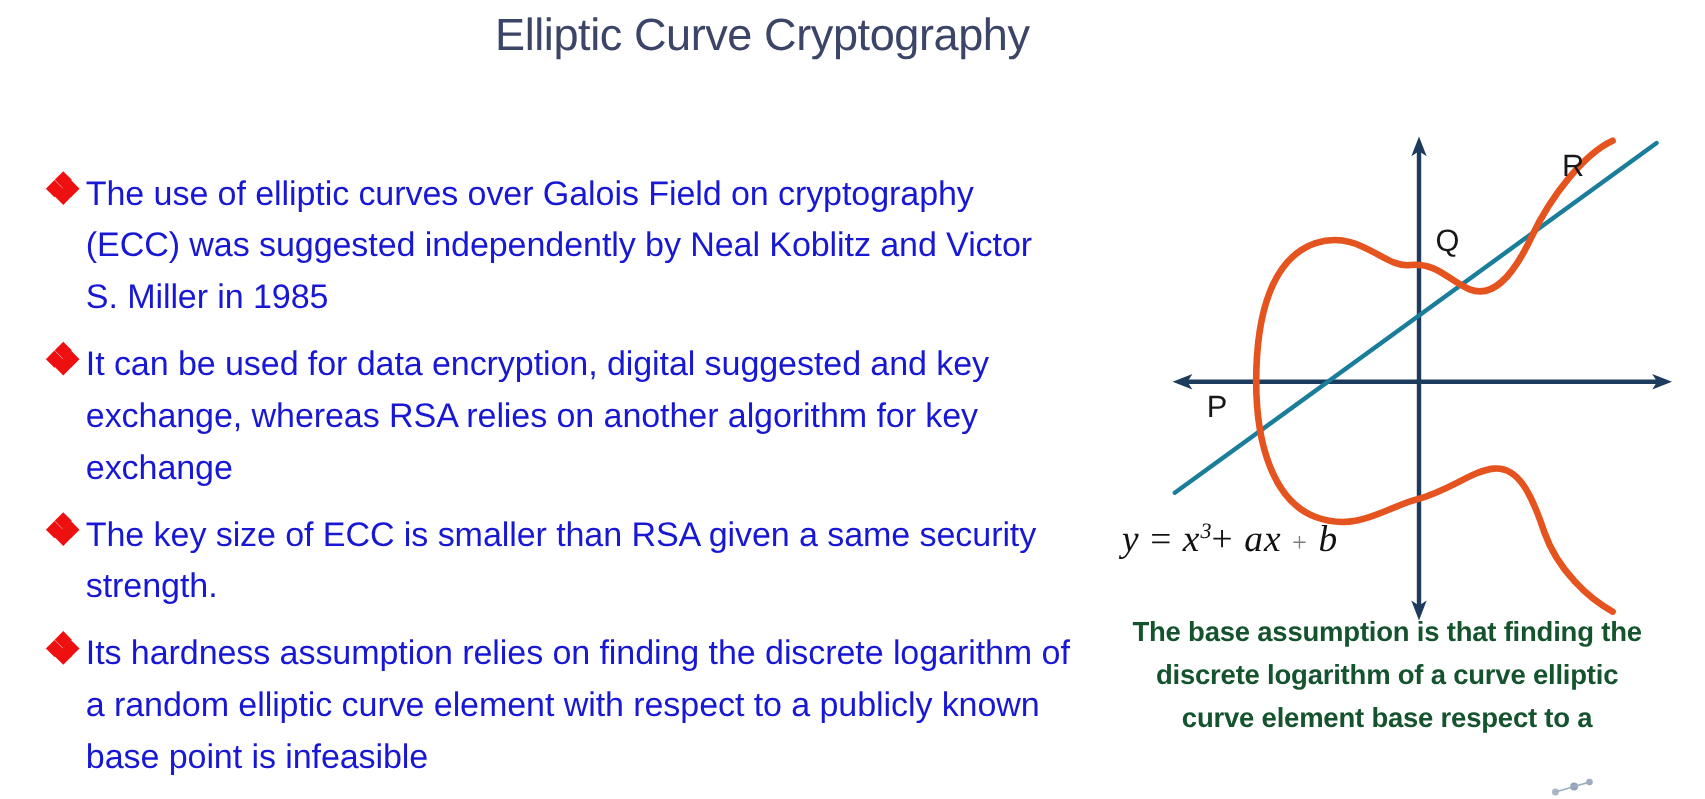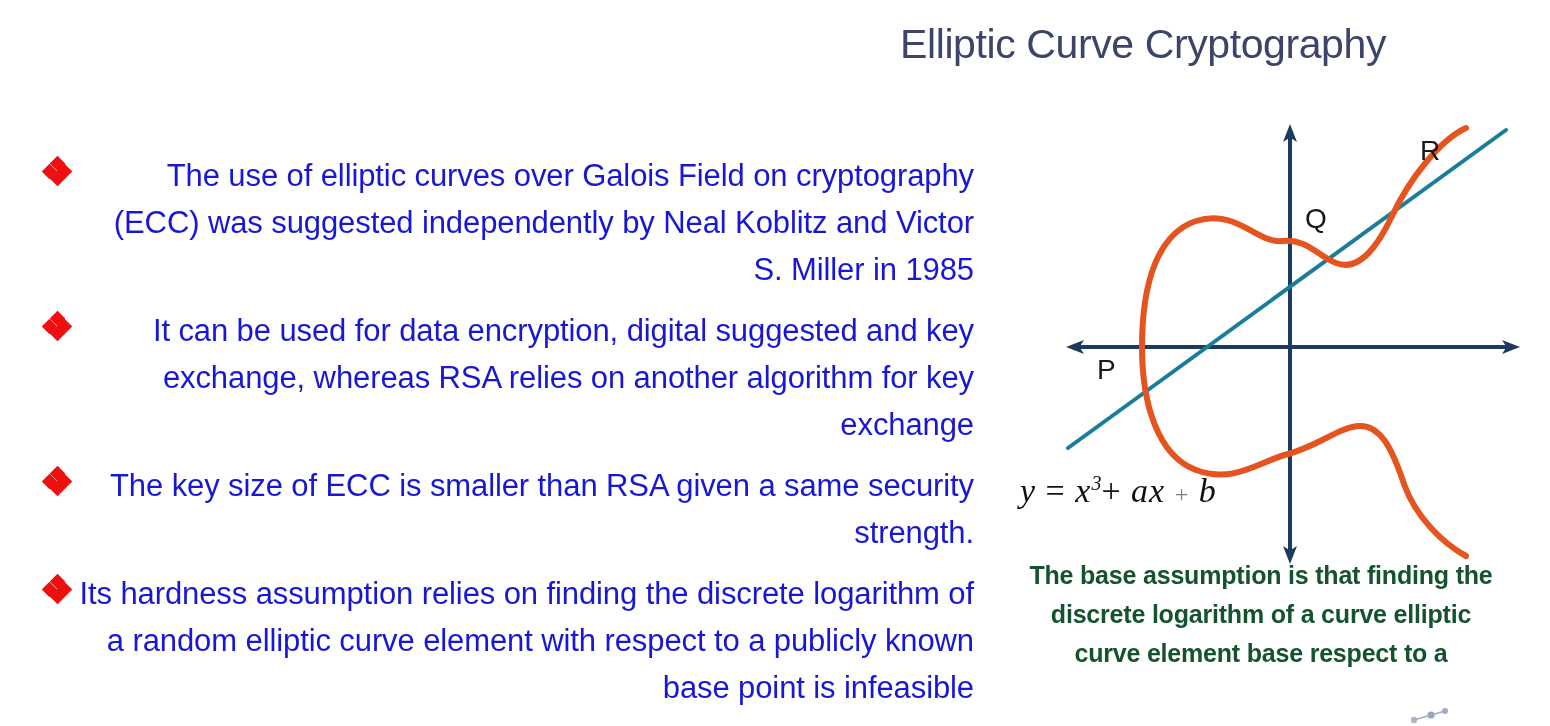--- a/index.html
+++ b/index.html
@@ -13,24 +13,24 @@
     width: 1550px;
     height: 726px;
     background: #ffffff;
     overflow: hidden;
     font-family: "Liberation Sans", sans-serif;
   }
 
   
   #slide-title {
     position: absolute;
-    top: 16px;
+    top: 3px;
     left: 0;
     width: 1386px;
-    text-align: right;
+    text-align: center;
     font-family: "Liberation Sans", sans-serif;
     font-size: 41px;
     font-weight: 400;
     color: #3c4568;
     letter-spacing: -0.4px;
     line-height: 56px;
     white-space: nowrap;
   }
 
   
@@ -77,21 +77,20 @@
   .diamond-cluster i.d-bottom { left: 7.5px; top: 15px; }
 
   .bullet-text {
     flex: 1 1 auto;
     font-family: "Liberation Sans", sans-serif;
     font-size: 31px;
     font-weight: 400;
     color: #1818d4;
     line-height: 47px;
     letter-spacing: -0.1px;
-    text-align: right;
   }
 
   
   #figure-panel {
     position: absolute;
     left: 1000px;
     top: 104px;
     width: 546px;
     height: 470px;
   }

